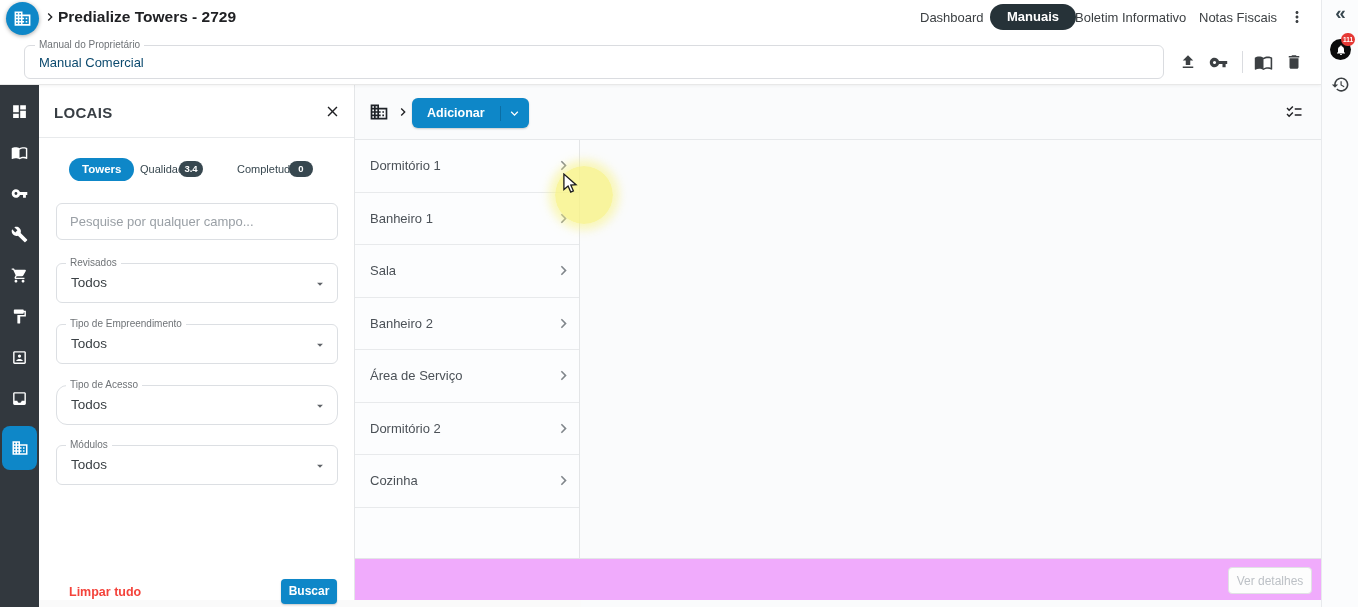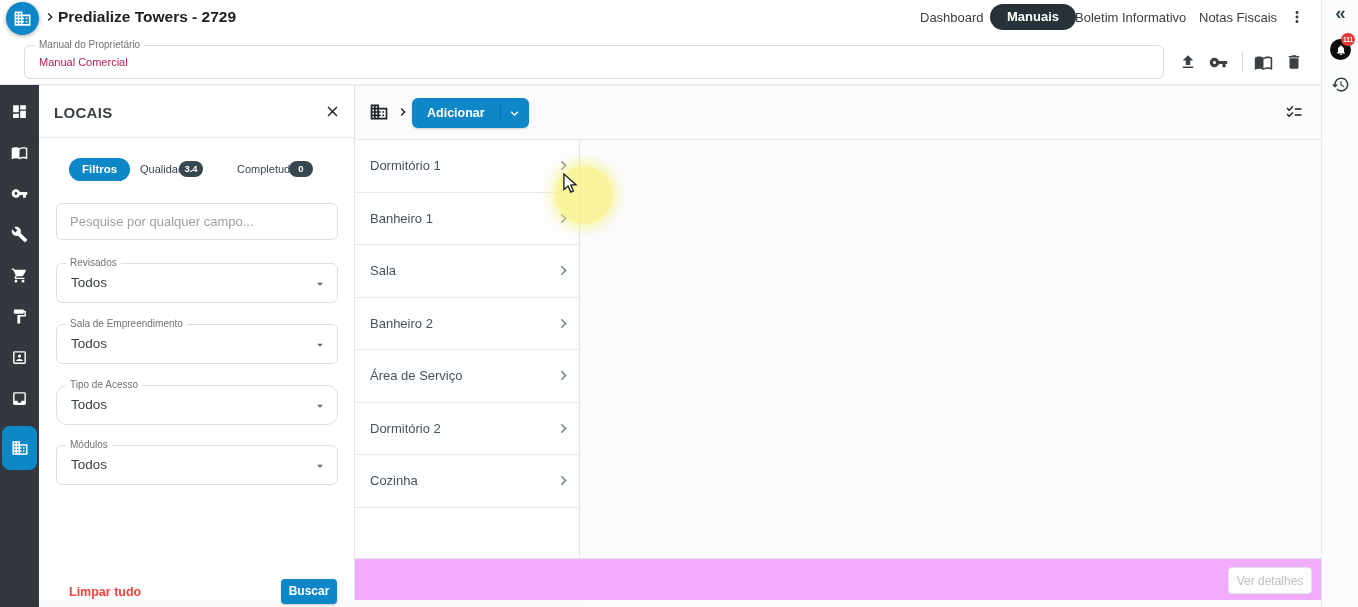--- a/index.html
+++ b/index.html
@@ -19,21 +19,21 @@
   .nav-link { position:absolute; top:10px; font-size:13px; color:#3c4043; cursor:pointer; white-space:nowrap; }
   .nav-pill { position:absolute; left:990px; top:4px; height:26px; line-height:26px; padding:0 17px;
               border-radius:14px; background:#263238; color:#fff; font-size:13px; font-weight:600; }
   .more-vert { position:absolute; left:1288px; top:8px; color:#3c4043; }
 
   .manual-field { position:absolute; left:24px; top:45px; width:1140px; height:34px;
                   border:1px solid #dadce0; border-radius:6px; background:#fff; }
   .manual-field .float-label { position:absolute; left:10px; top:-7px; font-size:10px; color:#6f7377;
                   background:#fff; padding:0 4px; white-space:nowrap; }
   .manual-field input { width:100%; height:100%; border:none; outline:none; background:transparent;
-                  padding:0 14px; font-size:11px; color:#be185d; font-family:inherit; }
+                  padding:0 14px; font-size:13px; color:#0c4a6e; font-family:inherit; }
   .hdr-icon { position:absolute; top:53px; color:#3c4043; cursor:pointer; }
   .hdr-divider { position:absolute; left:1242px; top:51px; width:1px; height:22px; background:#dadce0; }
 
   
   .right-rail { position:absolute; left:1321px; top:0; width:37px; height:607px;
                 background:#fbfcfd; border-left:1px solid #e8eaed; z-index:6; }
   .collapse-btn { position:absolute; left:0; top:2px; width:37px; text-align:center; font-size:19px;
                   font-weight:700; color:#37474f; cursor:pointer; line-height:22px; }
   .bell-wrap { position:absolute; left:8px; top:39px; width:21px; height:21px; cursor:pointer; }
   .bell-circle { width:21px; height:21px; border-radius:50%; background:#0b0b0b; display:flex;
@@ -259,41 +259,41 @@
   <div class="locais">
     <div class="locais-header">
       <span class="locais-title">LOCAIS</span>
       <span class="locais-close">
         <svg width="17" height="17" viewBox="0 0 24 24" fill="currentColor">
             <path d="M19 6.41L17.59 5 12 10.59 6.41 5 5 6.41 10.59 12 5 17.59 6.41 19 12 13.41 17.59 19 19 17.59 13.41 12z"></path>
           </svg>
       </span>
     </div>
 
-    <div class="chip-filtros">Filtros</div>
+    <div class="chip-filtros">Towers</div>
     <span class="chip-label" style="left:101px;">Qualidade</span>
     <span class="chip-badge" style="left:140px;">3.4</span>
     <span class="chip-label" style="left:198px;">Completude</span>
     <span class="chip-badge" style="left:250px;">0</span>
 
     <div class="search-box">
       <input type="text" placeholder="Pesquise por qualquer campo..." style="">
     </div>
 
     <div class="select-field" style="top:178px;">
       <span class="float-label">Revisados</span>
       <span class="select-value">Todos</span>
       <span class="select-caret">
           <svg width="14" height="14" viewBox="0 0 24 24" fill="currentColor">
             <path d="M7 10l5 5 5-5z"></path>
           </svg>
         </span>
     </div>
     <div class="select-field" style="top:239px;">
-      <span class="float-label">Sala de Empreendimento</span>
+      <span class="float-label">Tipo de Empreendimento</span>
       <span class="select-value">Todos</span>
       <span class="select-caret">
           <svg width="14" height="14" viewBox="0 0 24 24" fill="currentColor">
             <path d="M7 10l5 5 5-5z"></path>
           </svg>
         </span>
     </div>
     <div class="select-field" style="top:300px;border-radius:11px;">
       <span class="float-label">Tipo de Acesso</span>
       <span class="select-value">Todos</span>

